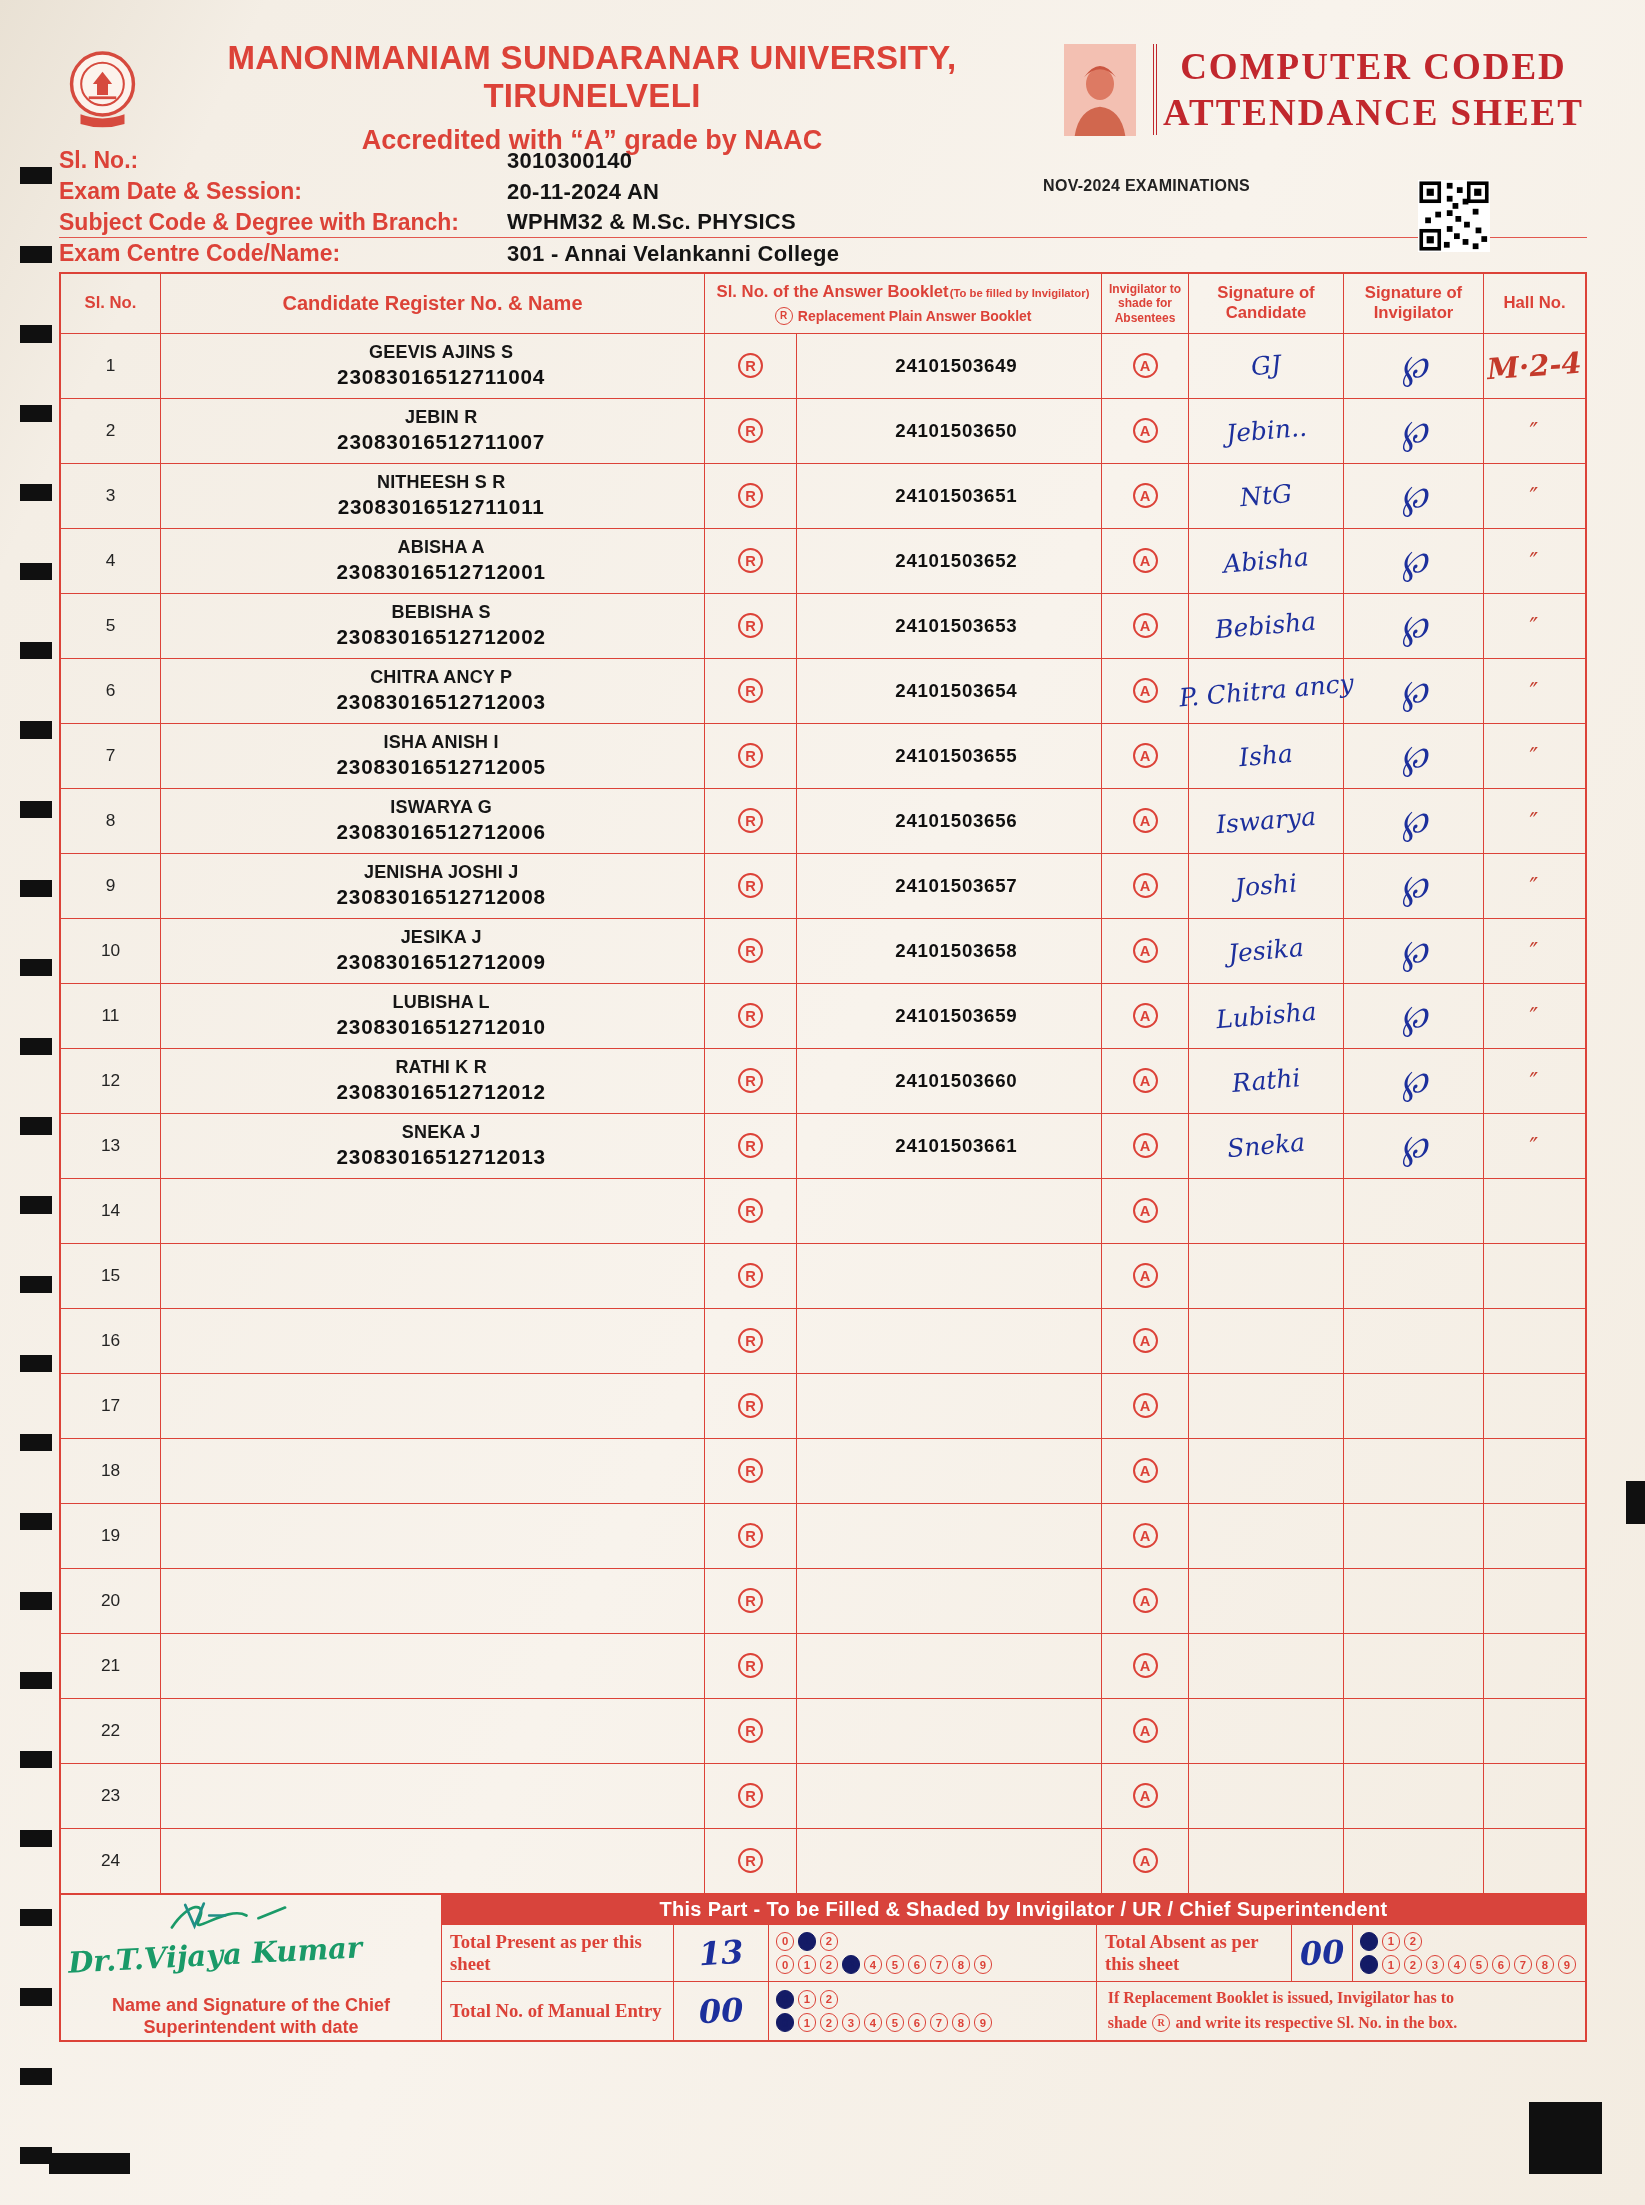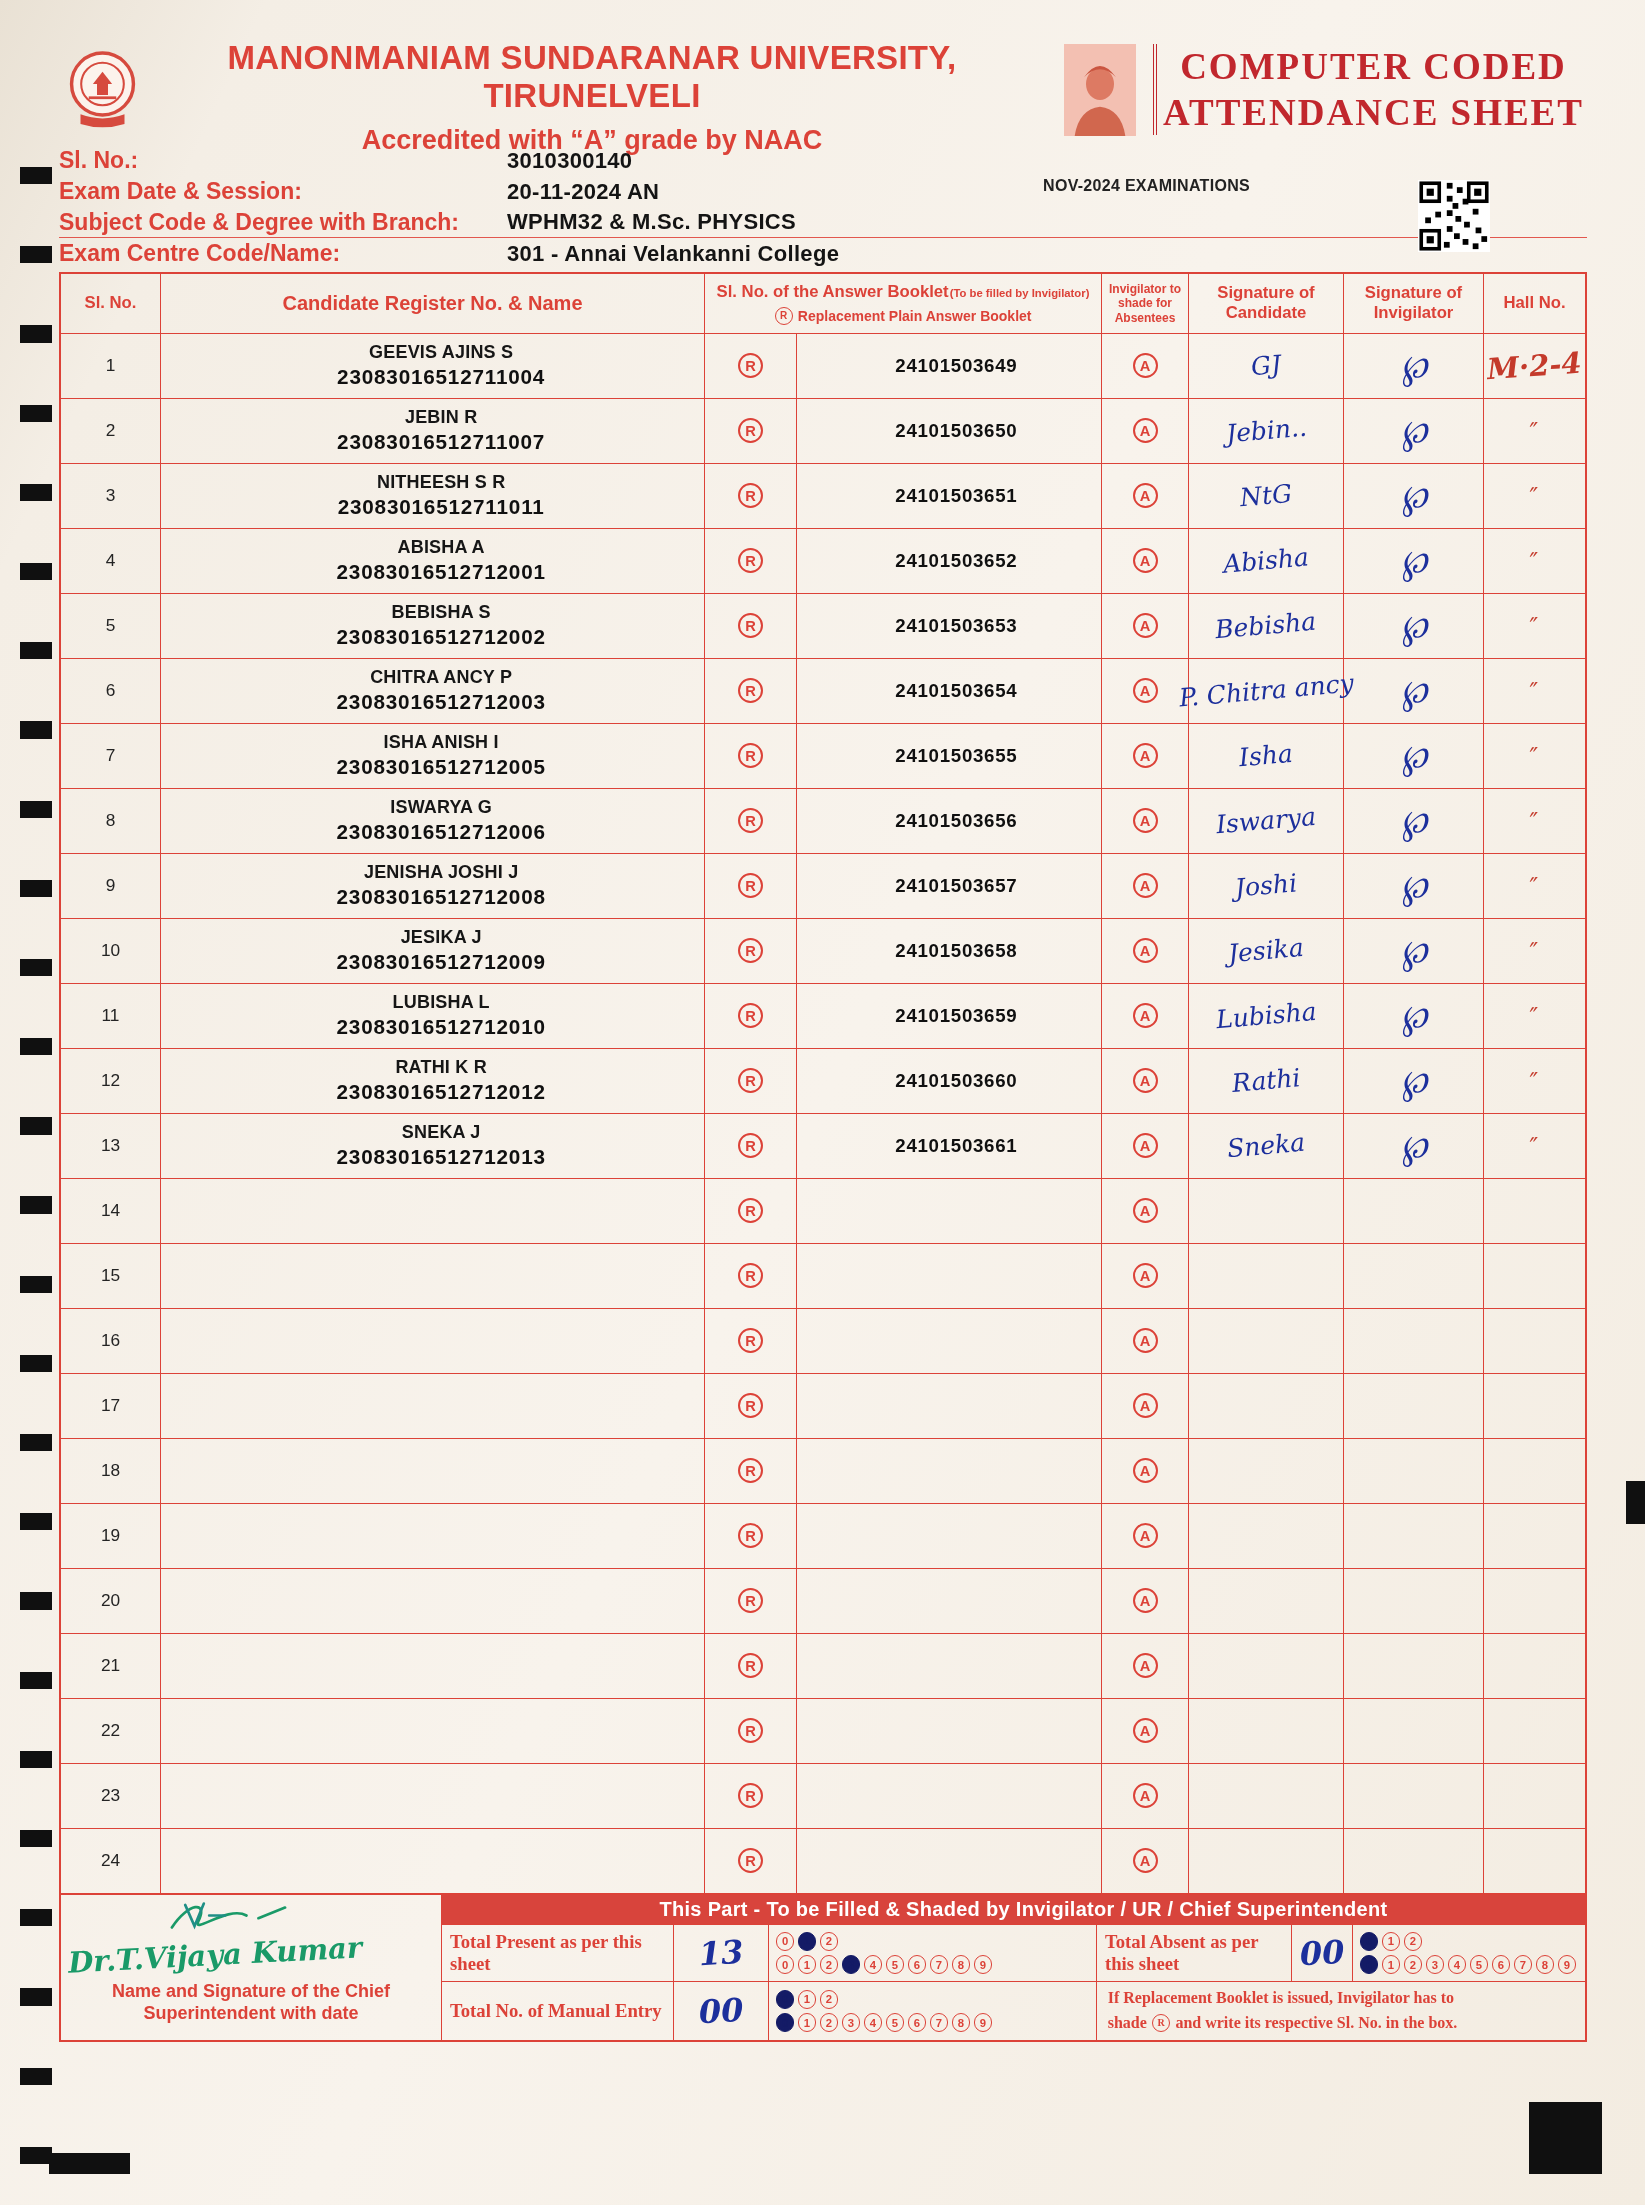--- a/index.html
+++ b/index.html
@@ -79,21 +79,21 @@
 .isig{color:var(--blue);font-size:33px;transform:rotate(-8deg);display:inline-block;}
 .hall{color:var(--inkred);font-size:23px;display:inline-block;transform:rotate(-4deg);}
 .hall.big{font-size:29px;font-weight:bold;}
 
 
 .footer{display:flex;border:2px solid var(--red);border-top:none;}
 .f-left{width:381px;position:relative;border-right:1.3px solid var(--red);}
 .sscribble{position:absolute;left:10.7px;top:2.7px;}
 .sname{position:absolute;left:6.7px;top:43px;color:var(--green);font-size:29px;
   font-weight:bold;transform:rotate(-3deg);white-space:nowrap;}
-.slabel{position:absolute;bottom:15px;left:0;right:0;text-align:center;color:var(--red);
+.slabel{position:absolute;bottom:1px;left:0;right:0;text-align:center;color:var(--red);
   font-weight:bold;font-size:18px;line-height:1.22;padding:0 23px;}
 .f-right{flex:1;}
 .strip{height:29px;background:#d8443c;color:#fff;font-weight:bold;font-size:20px;
   display:flex;align-items:center;justify-content:center;letter-spacing:0.3px;padding-left:20px;}
 .fgrid{display:grid;grid-template-columns:232px 95px 328px 195px 61px 232px;
   grid-template-rows:57px 59px;}
 .fcell{border-top:1.3px solid var(--red);border-right:1.3px solid var(--red);
   display:flex;align-items:center;}
 .fcell.last{border-right:none;}
 .flabel{color:var(--red);font-weight:bold;font-size:18.7px;padding:4px 8px;line-height:1.18;font-family:Liberation Serif, serif;}

